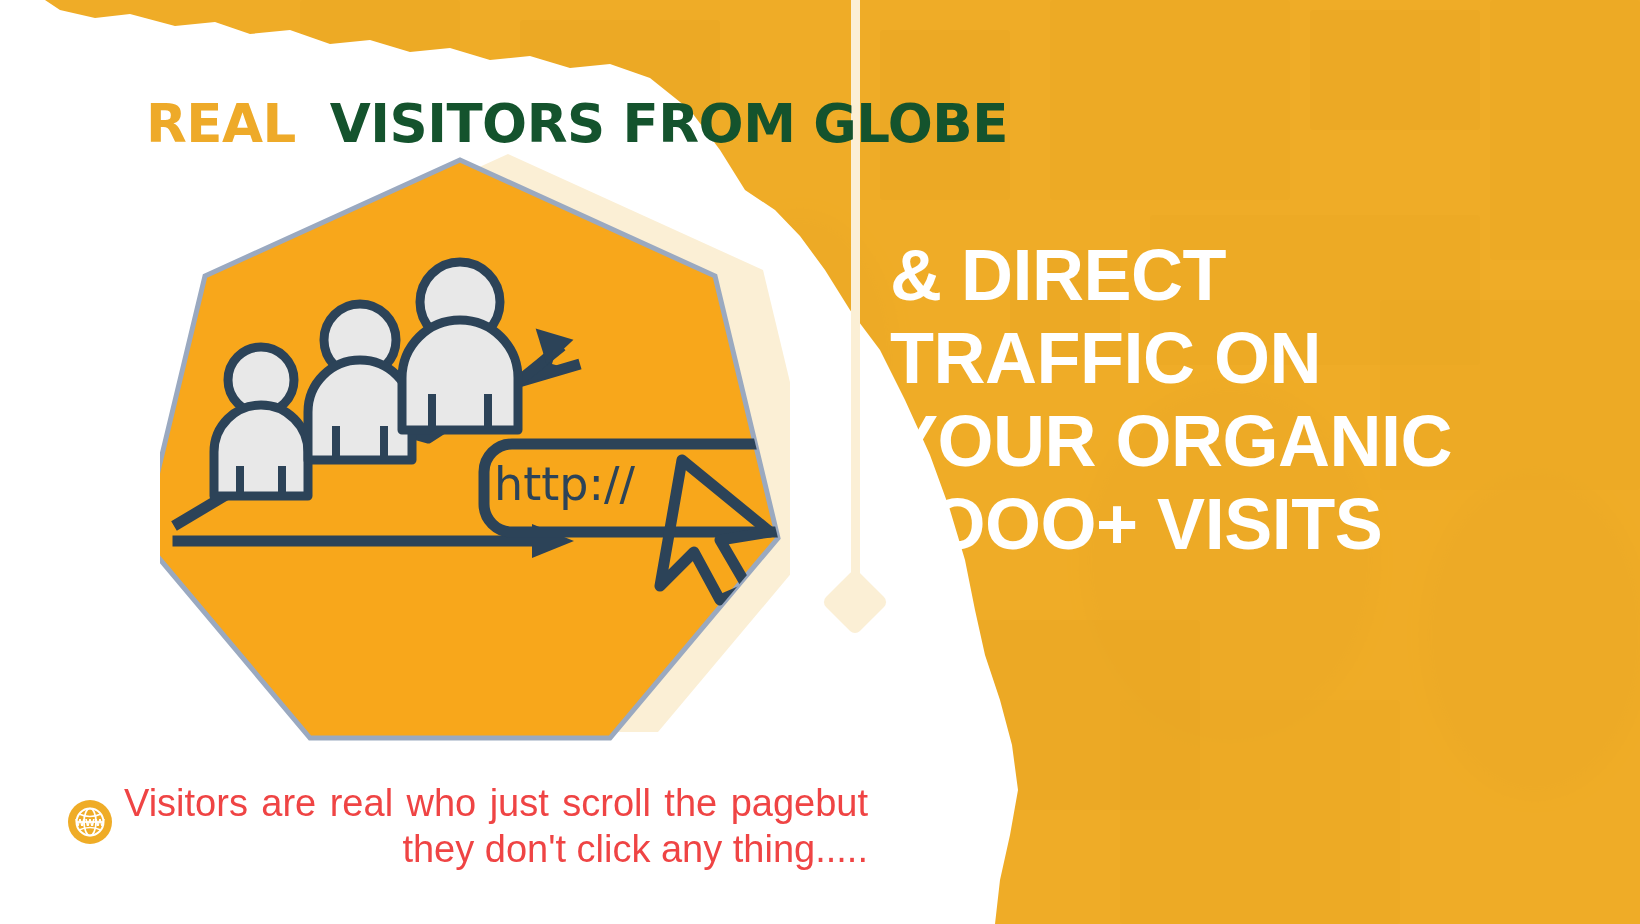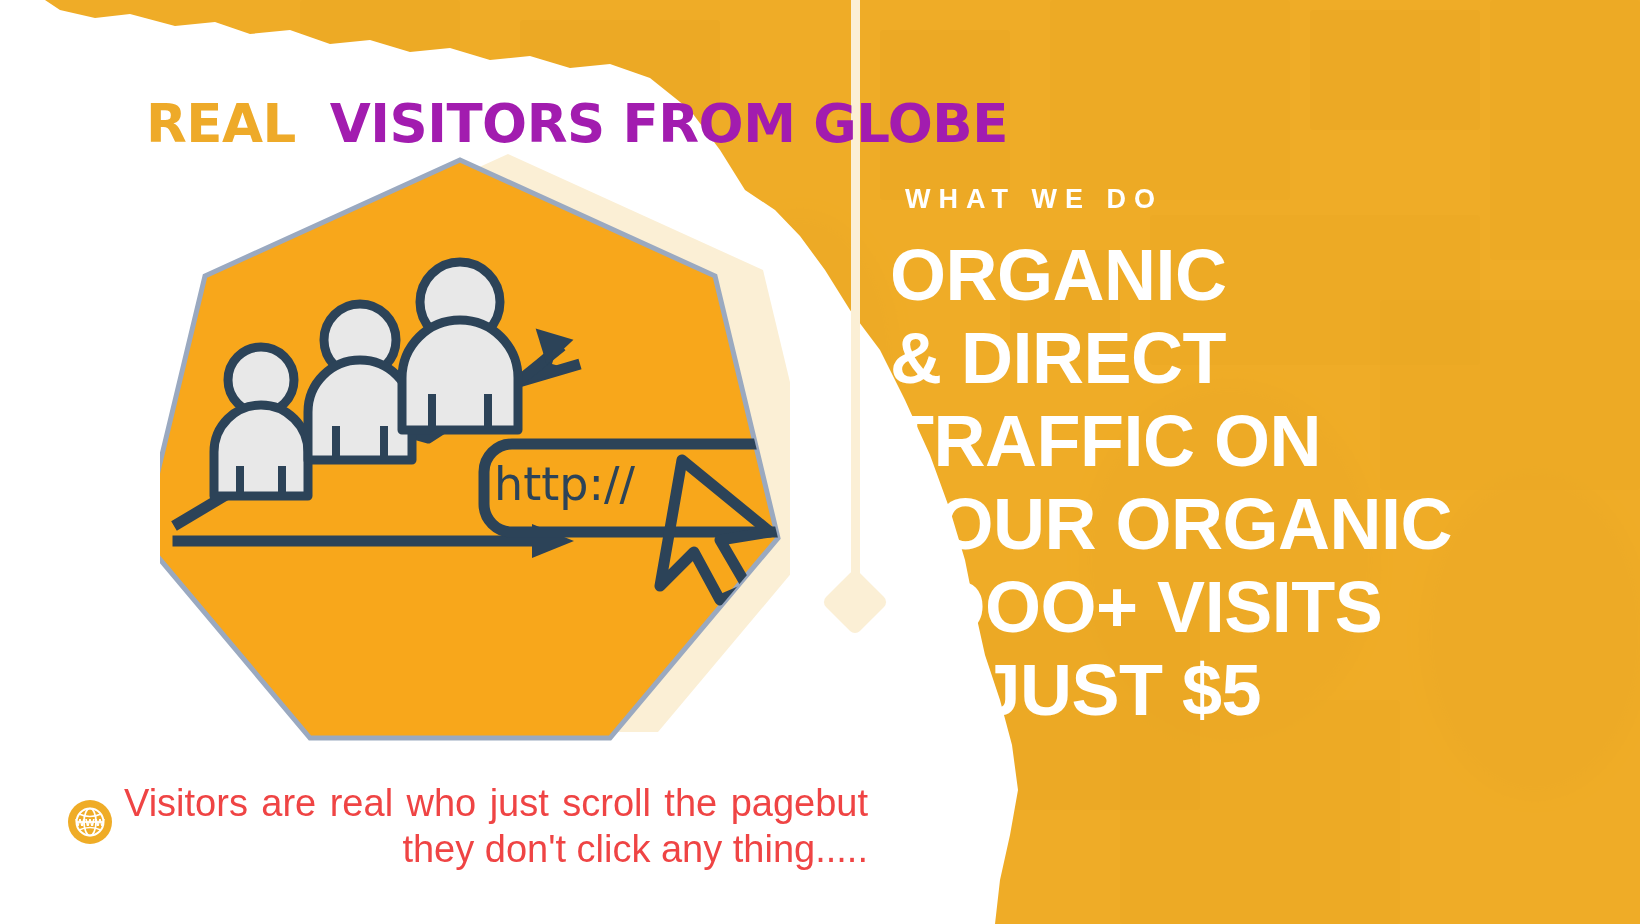--- a/index.html
+++ b/index.html
@@ -79,21 +79,21 @@
     left: 146px;
     top: 97px;
     font-size: 53px;
     font-weight: 900;
     letter-spacing: -0.5px;
     line-height: 1;
     white-space: nowrap;
     font-family: "DejaVu Sans", sans-serif;
   }
   .top-title .accent { color: #eeaa29; }
-  .top-title .plain  { color: #a21caf; margin-left: 34px; }
+  .top-title .plain  { color: #14532d; margin-left: 34px; }
 
   
   .eyebrow {
     position: absolute;
     left: 905px;
     top: 186px;
     color: #ffffff;
     font-size: 27px;
     font-weight: 700;
     letter-spacing: 8px;
@@ -248,28 +248,25 @@
 
         <g>
           <path d="M522,312 L610,384 L560,392 L588,440 L560,452 L534,404 L500,438 Z" fill="none" stroke="#2c4358" stroke-width="11" stroke-linejoin="round"></path>
         </g>
       </g>
 
       <text x="334" y="352" font-family="DejaVu Sans, sans-serif" font-size="46" font-weight="500" fill="#2c4358">http://</text>
     </svg>
   </div>
 
-  <div class="eyebrow">WHAT WE DO</div>
   <div class="headline">
-    <span class="hl">ORGANIC</span>
     <span class="hl">&amp; DIRECT</span>
     <span class="hl">TRAFFIC ON</span>
     <span class="hl">YOUR ORGANIC</span>
     <span class="hl">5OOO+  VISITS</span>
-    <span class="hl">IN JUST $5</span>
   </div>
 
   <div class="caption-row">
     <div class="globe-badge">
       <svg width="44" height="44" viewBox="0 0 44 44" xmlns="http://www.w3.org/2000/svg">
         <circle cx="22" cy="22" r="22" fill="#efac27"></circle>
         <circle cx="22" cy="22" r="13.5" fill="none" stroke="#ffffff" stroke-width="2"></circle>
         <ellipse cx="22" cy="22" rx="6" ry="13.5" fill="none" stroke="#ffffff" stroke-width="1.7"></ellipse>
         <line x1="8.5" y1="22" x2="35.5" y2="22" stroke="#ffffff" stroke-width="1.7"></line>
         <path d="M11,14 Q22,19 33,14" fill="none" stroke="#ffffff" stroke-width="1.7"></path>

